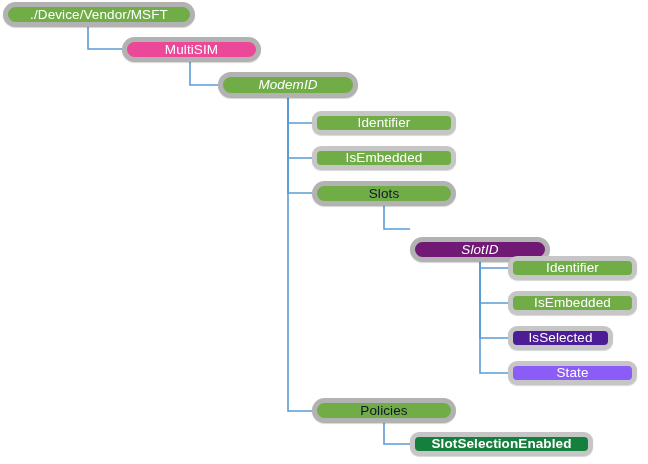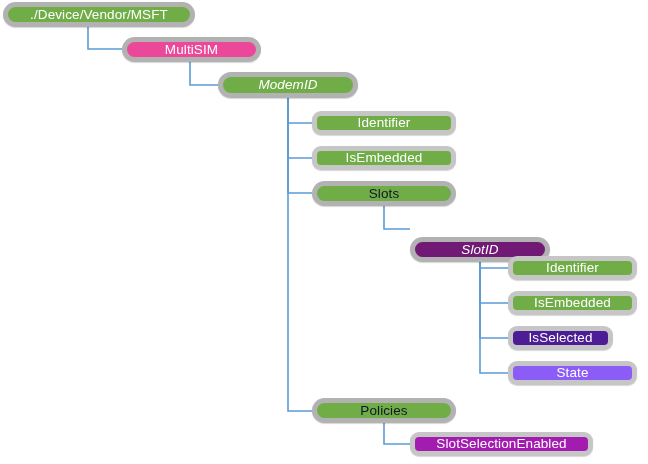--- a/index.html
+++ b/index.html
@@ -104,17 +104,17 @@
       </div>
       <div class="node rect" style="left: 508px; top: 326px; width: 105px; height: 24px; background: #4c1d95; color: rgb(255, 255, 255);">
         <span class="node-label">IsSelected</span>
       </div>
       <div class="node rect" style="left: 508px; top: 361px; width: 129px; height: 24px; background: #8b5cf6; color: rgb(255, 255, 255);">
         <span class="node-label">State</span>
       </div>
       <div class="node rounded" style="left: 312px; top: 398px; width: 144px; height: 25px; background: rgb(112, 173, 71); color: #0f172a;">
         <span class="node-label">Policies</span>
       </div>
-      <div class="node rect" style="left: 410px; top: 432px; width: 183px; height: 24px; background: #a21caf; color: rgb(255, 255, 255);">
+      <div class="node rect" style="left: 410px; top: 432px; width: 183px; height: 24px; background: #15803d; color: rgb(255, 255, 255); font-weight: bold;">
         <span class="node-label">SlotSelectionEnabled</span>
       </div>
     </div>
 </div>
 
 </body></html>

